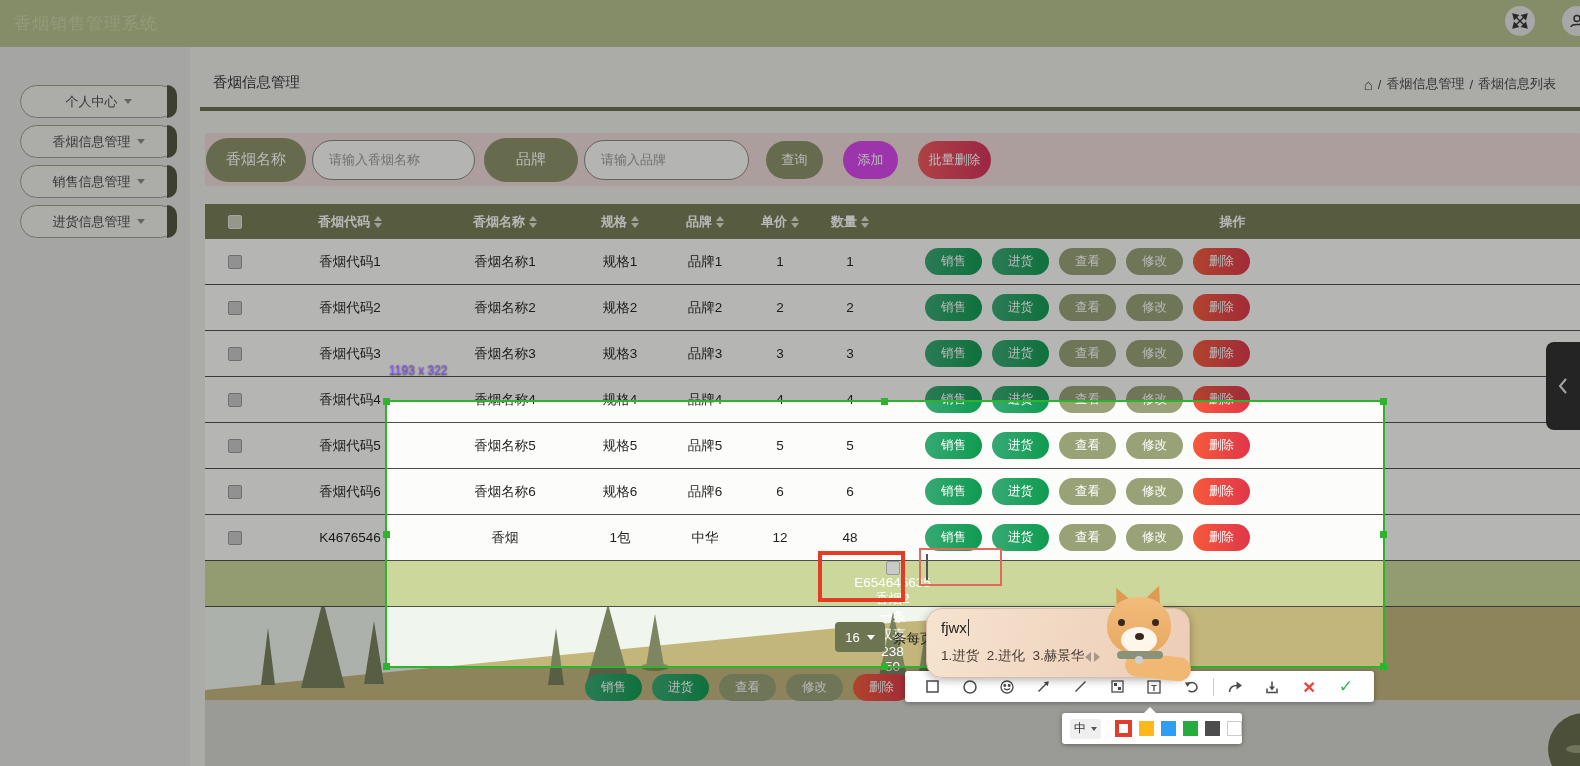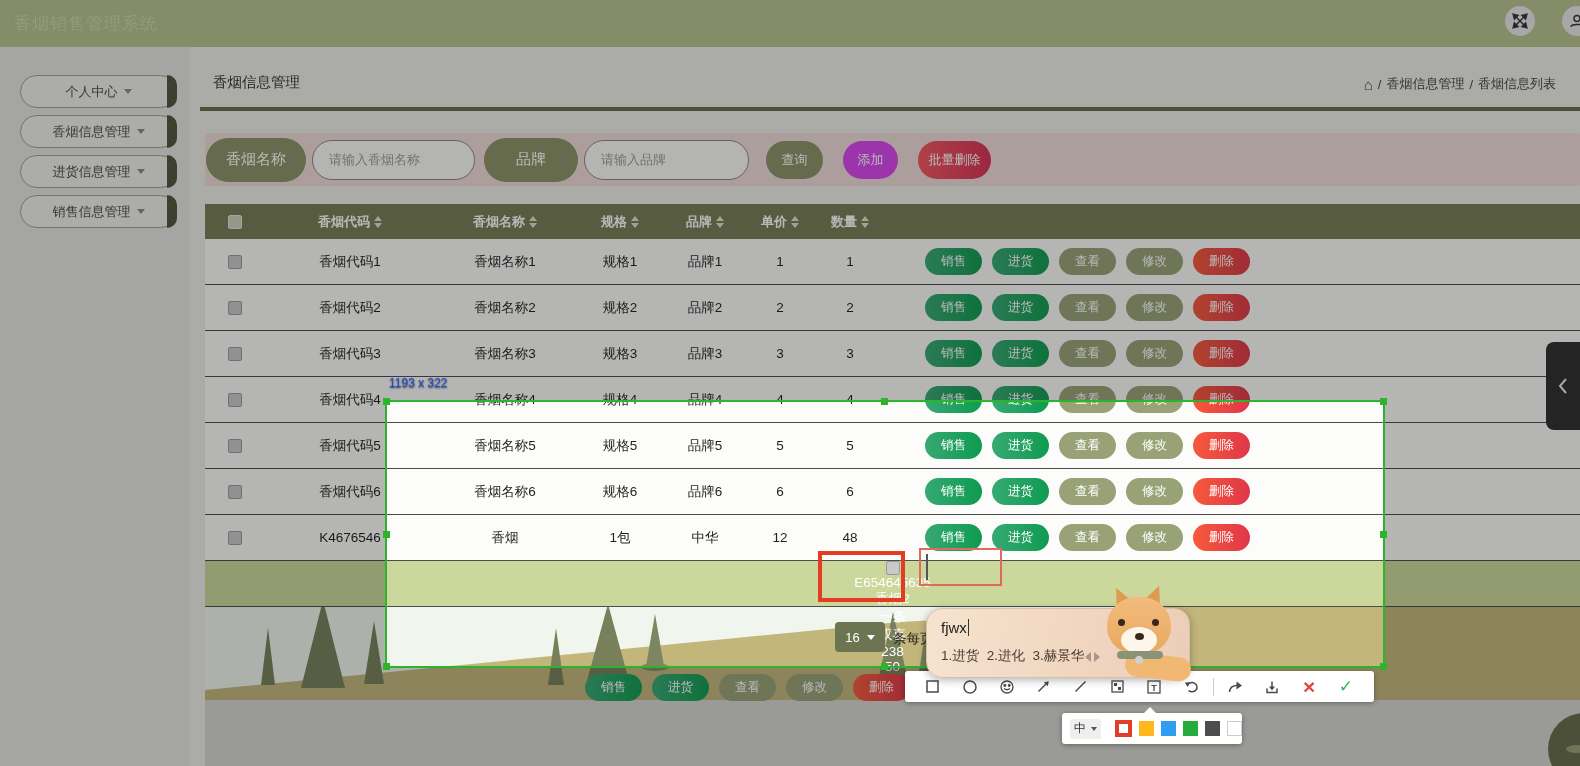--- a/index.html
+++ b/index.html
@@ -9,21 +9,21 @@
   
   .topbar { position:absolute; left:0; top:0; width:1580px; height:47px; background:#b6c28e; z-index:2; }
   .topbar .title { position:absolute; left:14px; top:0; line-height:47px; font-size:17px; color:#cdd6a9; letter-spacing:1px; }
   .circle-btn { position:absolute; top:6px; width:30px; height:30px; border-radius:50%; background:#e9e9e9; display:flex; align-items:center; justify-content:center; color:#333; }
   .cb-full { left:1505px; }
   .cb-user { left:1562px; }
 
   
   .sidebar { position:absolute; left:0; top:47px; width:190px; height:719px; background:#e6e6e2; z-index:2; }
   .side-btn { position:relative; width:157px; height:33px; margin:7px 0 0 20px; background:#efefeb; border:1px solid #9da188; border-radius:17px; display:flex; align-items:center; justify-content:center; font-size:13px; color:#4a4a4a; cursor:pointer; }
-  .side-btn:first-child { margin-top:28px;text-align:center; }
+  .side-btn:first-child { margin-top:38px;text-align:center; }
   .side-btn::after { content:""; position:absolute; right:-1px; top:-1px; bottom:-1px; width:10px; background:#50553c; border-radius:0 17px 17px 0; }
   .caret-down { width:0; height:0; border-left:4px solid transparent; border-right:4px solid transparent; border-top:5px solid #8a8a80; margin-left:6px; }
 
   
   .main { position:absolute; left:190px; top:47px; width:1390px; height:719px; background:#eef0ea; z-index:1; }
   .page-title { position:absolute; left:23px; top:26px; font-size:14.5px; color:#333; }
   .breadcrumb { position:absolute; right:24px; top:28px; font-size:13px; color:#444; display:flex; align-items:center; gap:5px; }
   .breadcrumb .home { font-size:15px; }
   .hdr-divider { position:absolute; left:10px; top:60px; width:1380px; height:4px; background:#676d4d; }
 
@@ -72,21 +72,21 @@
   .watermark { position:absolute; left:1173px; top:646px; color:rgba(255,255,255,0.85); }
   .watermark .l1 { font-size:17px; }
   .watermark .l2 { font-size:11px; margin-top:6px; color:rgba(255,255,255,0.75); }
   .fab { position:absolute; left:1358px; top:666px; width:72px; height:72px; border-radius:50%; background:#666c49; }
   .fab i { position:absolute; left:18px; top:32px; width:22px; height:8px; background:#9aa077; border-radius:50%; }
   .collapse-handle { position:absolute; left:1356px; top:295px; width:34px; height:88px; background:#2d2d2d; border-radius:8px 0 0 8px; display:flex; align-items:center; justify-content:center; }
 
   
   .sel { position:absolute; left:385px; top:400px; width:1000px; height:268px; border:2px solid #2cb42c; box-shadow:0 0 0 2500px rgba(15,15,15,0.30); z-index:20; pointer-events:none; }
   .hnd { position:absolute; width:7px; height:7px; background:#2cb42c; }
-  .size-label { position:absolute; left:389px; top:376px; z-index:22; color:#1d4ed8; font-size:12px; text-shadow:0 1px 2px rgba(0,0,0,0.8); }
+  .size-label { position:absolute; left:389px; top:363px; z-index:22; color:#8b5cf6; font-size:12px; text-shadow:0 1px 2px rgba(0,0,0,0.8); }
   .anno-rect { position:absolute; left:818px; top:551px; width:87px; height:51px; border:4px solid #e43b25; z-index:22; }
   .anno-text { position:absolute; left:919px; top:548px; width:83px; height:38px; border:2px solid #e06a5d; z-index:22; }
   .anno-text .caret-bar { position:absolute; left:5px; top:4px; width:2px; height:26px; background:#555; }
 
   
   .ime { position:absolute; left:926px; top:608px; width:264px; height:70px; border-radius:16px; z-index:32; background:linear-gradient(105deg,#f6e3cf,#eccdb7); border:1px solid #dcbda8; box-shadow:0 2px 8px rgba(0,0,0,0.3); }
   .ime-input { position:absolute; left:14px; top:10px; font-size:15px; color:#222; display:flex; align-items:center; }
   .ime-caret { width:1.5px; height:17px; background:#333; margin-left:1px; }
   .ime-cands { position:absolute; left:14px; top:38px; font-size:13.5px; color:#4a3c33; white-space:pre; }
   .ime-pager { position:absolute; left:158px; top:43px; display:flex; gap:3px; }
@@ -153,25 +153,25 @@
 <div class="sidebar">
   <div class="side-btn">
     <span>个人中心</span>
       <i class="caret-down"></i>
   </div>
   <div class="side-btn">
     <span>香烟信息管理</span>
       <i class="caret-down"></i>
   </div>
   <div class="side-btn">
+    <span>销售信息管理</span>
+      <i class="caret-down"></i>
+  </div>
+  <div class="side-btn">
     <span>进货信息管理</span>
-      <i class="caret-down"></i>
-  </div>
-  <div class="side-btn">
-    <span>销售信息管理</span>
       <i class="caret-down"></i>
   </div>
 </div>
 
 <div class="main">
 
   <svg class="landscape" viewBox="0 0 1375 206" preserveAspectRatio="none">
     <rect x="0" y="0" width="1375" height="206" fill="#f0f6ee"></rect>
     <polygon points="0,130 695,62 1375,24 1375,206 0,206" fill="#c3b67b"></polygon>
     <rect x="0" y="140" width="1375" height="66" fill="#d6d6d1"></rect>
@@ -246,20 +246,21 @@
             <i class="dn"></i>
           </span>
         </div>
         <div class="cell col-qty">
           <span>数量</span>
           <span class="sort">
             <i class="up"></i>
             <i class="dn"></i>
           </span>
         </div>
+        <div class="cell col-ops">操作</div>
       </div>
     <div>
         <div class="trow">
           <div class="cell col-check">
             <div class="chk"></div>
           </div>
           <div class="cell col-code">香烟代码1</div>
           <div class="cell col-name">香烟名称1</div>
           <div class="cell col-spec">规格1</div>
           <div class="cell col-brand">品牌1</div>

